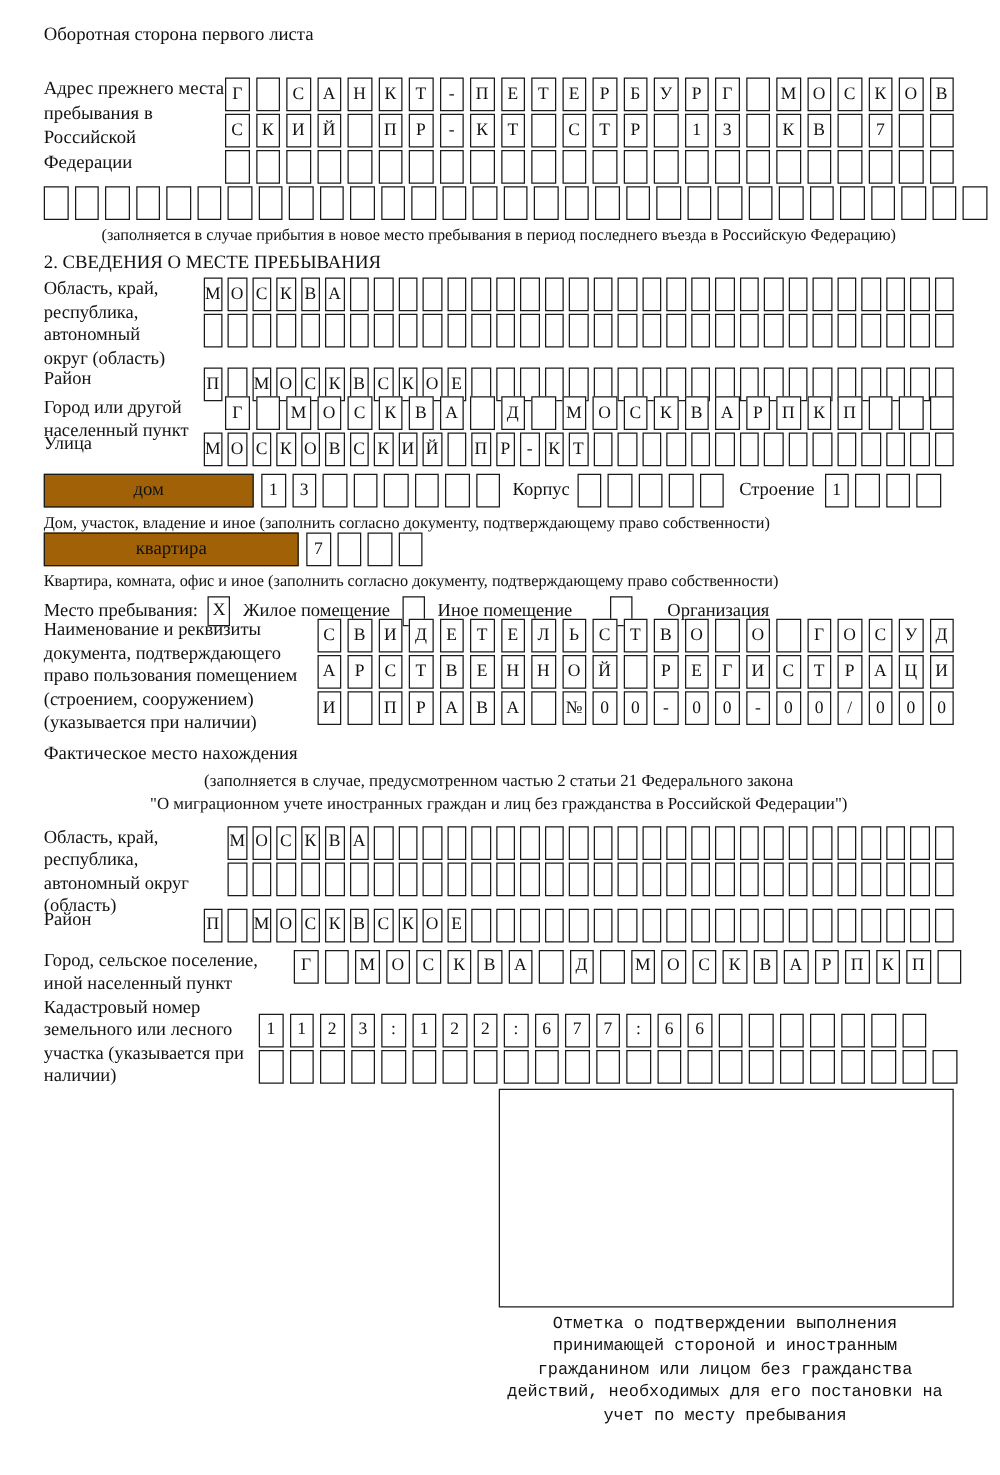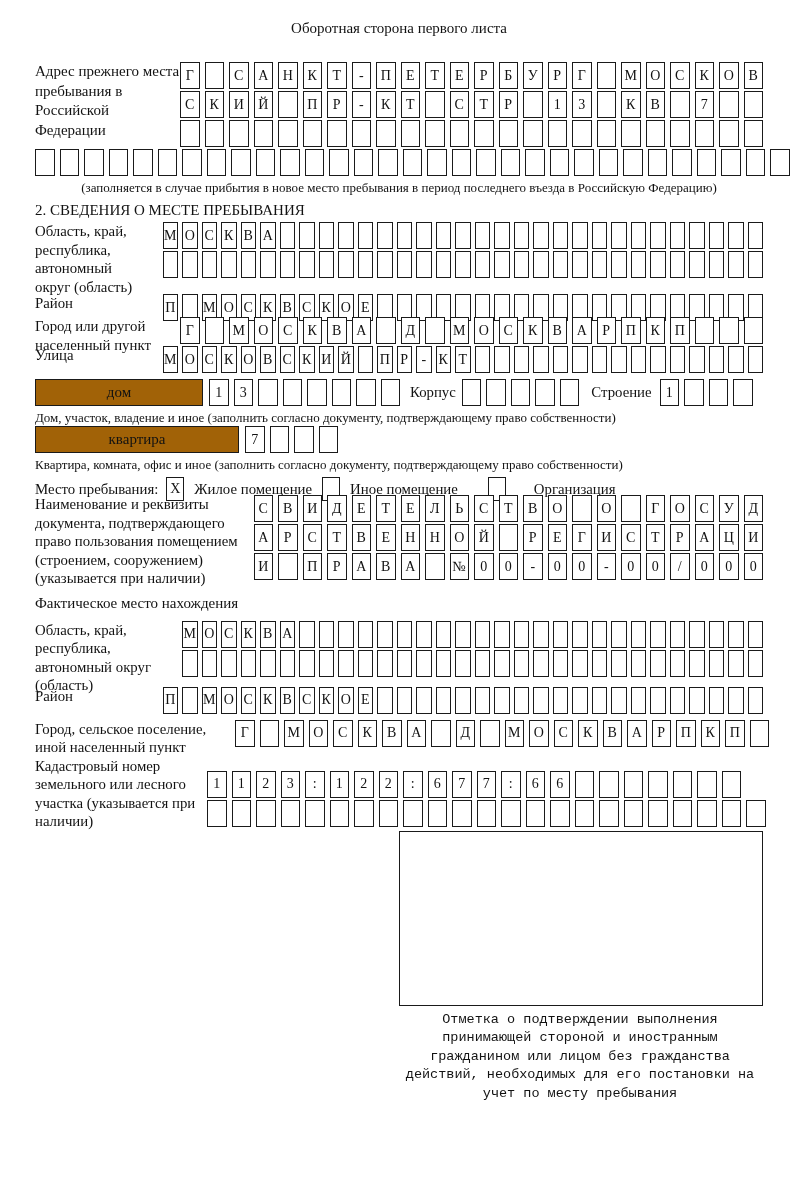--- a/index.html
+++ b/index.html
@@ -2,21 +2,21 @@
 <html><head>
 <meta charset="utf-8">
 <style>
   * { box-sizing: border-box; }
   html,body { margin:0; padding:0; background:#ffffff; }
   .page {
     position:relative; width:800px; height:1180px; overflow:hidden;
     padding:18px 37px 0 35px; background:#ffffff; color:#121212;
     font-family:"Liberation Serif","DejaVu Serif",serif;
   }
-  .header-note { text-align:center; font-size:15px; line-height:20px; height:20px; }
+  .header-note { text-align:left; font-size:15px; line-height:20px; height:20px; }
   .field { display:flex; align-items:flex-start; }
   .flabel { font-size:14.8px; line-height:18.5px; flex:none; }
   .rows { margin-left:auto; display:flex; flex-direction:column; gap:2px; }
   .cells { display:flex; gap:5px; }
   .cells.p19 { gap:4px; }
   .cell {
     flex:none; width:19.5px; height:27px; border:1.5px solid #1a1a1a;
     display:flex; align-items:center; justify-content:center;
     font-size:14px; line-height:1; background:#fff;
   }
@@ -469,20 +469,24 @@
           <span class="cell">0</span>
           <span class="cell">/</span>
           <span class="cell">0</span>
           <span class="cell">0</span>
           <span class="cell">0</span>
         </div>
     </div>
   </div>
 
   <div class="sec-title" style="margin-top:5px">Фактическое место нахождения</div>
+  <div class="note center" style="margin-top:3px; font-size:13.5px; line-height:18.5px;">
+    <div>(заполняется в случае, предусмотренном частью 2 статьи 21 Федерального закона</div>
+    <div>"О миграционном учете иностранных граждан и лиц без гражданства в Российской Федерации")</div>
+  </div>
 
   <div class="field" style="margin-top:8px">
     <div class="flabel" style="width:140px">Область, край, республика, автономный округ (область)</div>
     <div class="rows">
       <div class="cells p19">
           <span class="cell">М</span>
           <span class="cell">О</span>
           <span class="cell">С</span>
           <span class="cell">К</span>
           <span class="cell">В</span>

